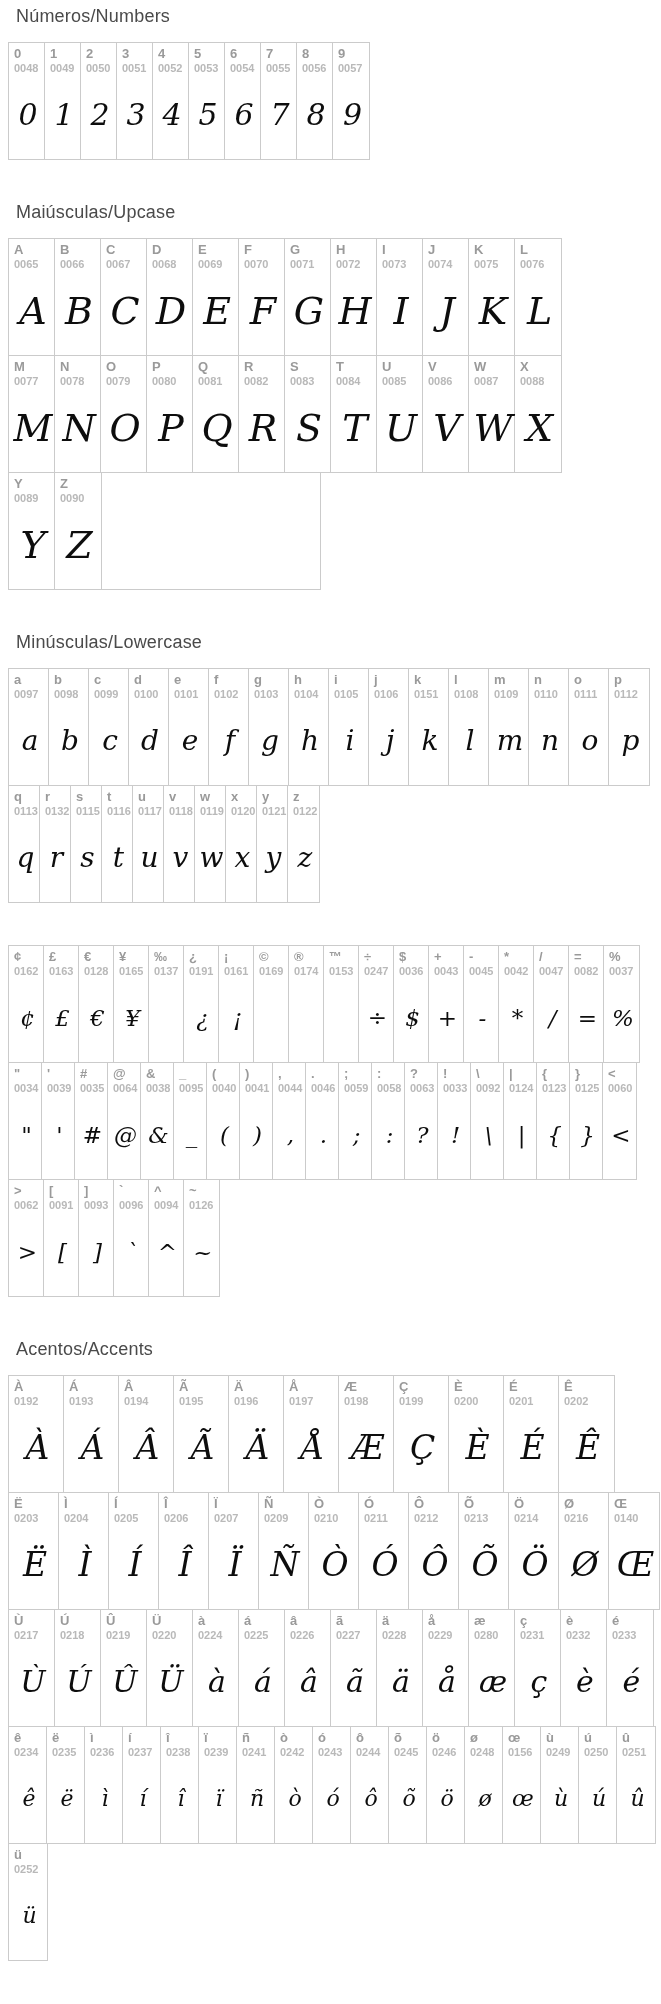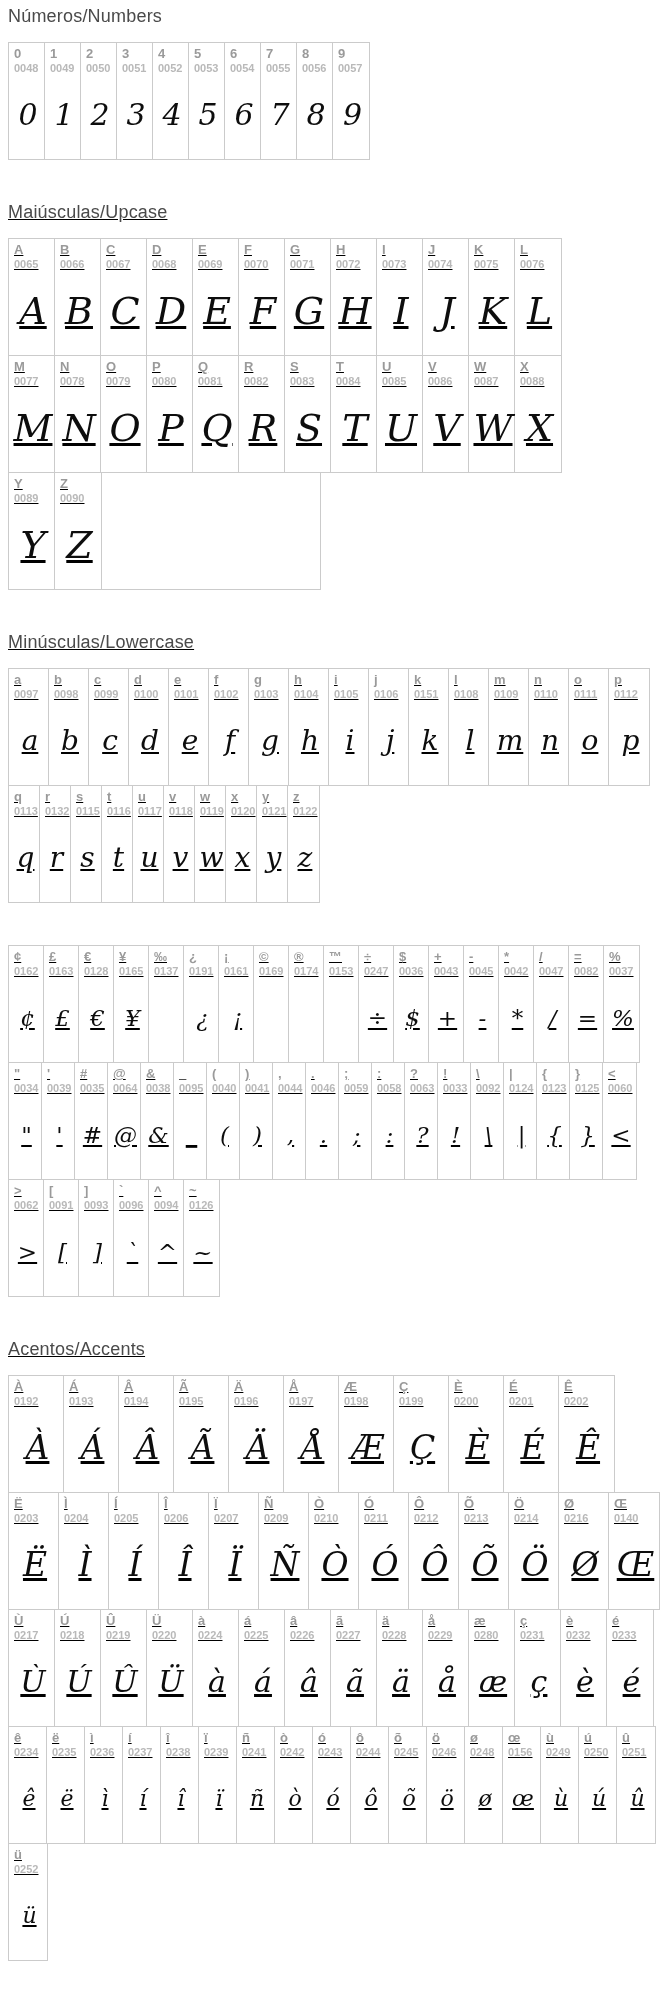--- a/index.html
+++ b/index.html
@@ -1,20 +1,20 @@
 <!DOCTYPE html>
 <html><head>
 <meta charset="utf-8">
 <style>
   html,body{margin:0;padding:0;background:#ffffff;}
   body{width:661px;font-family:"Liberation Sans",sans-serif;}
   .page{padding:6px 0 0 8px;}
   .section{margin:0 0 0 0;}
-  .section + .section{margin-top:42px;text-decoration:underline;}
-  .heading{font-size:18px;font-weight:normal;color:#4a4a4a;margin:0 0 15px 0;letter-spacing:.2px;}
+  .section + .section{margin-top:42px;}
+  .heading{font-size:18px;font-weight:normal;color:#4a4a4a;margin:0 0 15px 8px;letter-spacing:.2px;}
   .row{display:flex;width:max-content;border:1px solid #cbcbcb;height:118px;box-sizing:border-box;background:#fff;}
   .row + .row{margin-top:-1px;}
   .cell{box-sizing:border-box;display:flex;flex-direction:column;border-right:1px solid #cbcbcb;padding:3px 2px 5px 5px;flex:none;}
   .cell:last-child{border-right:0;}
   .char-label{font-size:13px;font-weight:bold;color:#9a9a9a;line-height:15px;white-space:nowrap;}
   .code{font-size:11px;font-weight:bold;color:#b9b9b9;line-height:14px;white-space:nowrap;}
   .glyph{flex:1;display:flex;align-items:center;justify-content:center;font-family:"DejaVu Serif",serif;font-style:italic;color:#0d0d0d;overflow:visible;}
   
   .sec-0 .cell{width:36px;}
   .sec-1 .cell{width:46px;}

